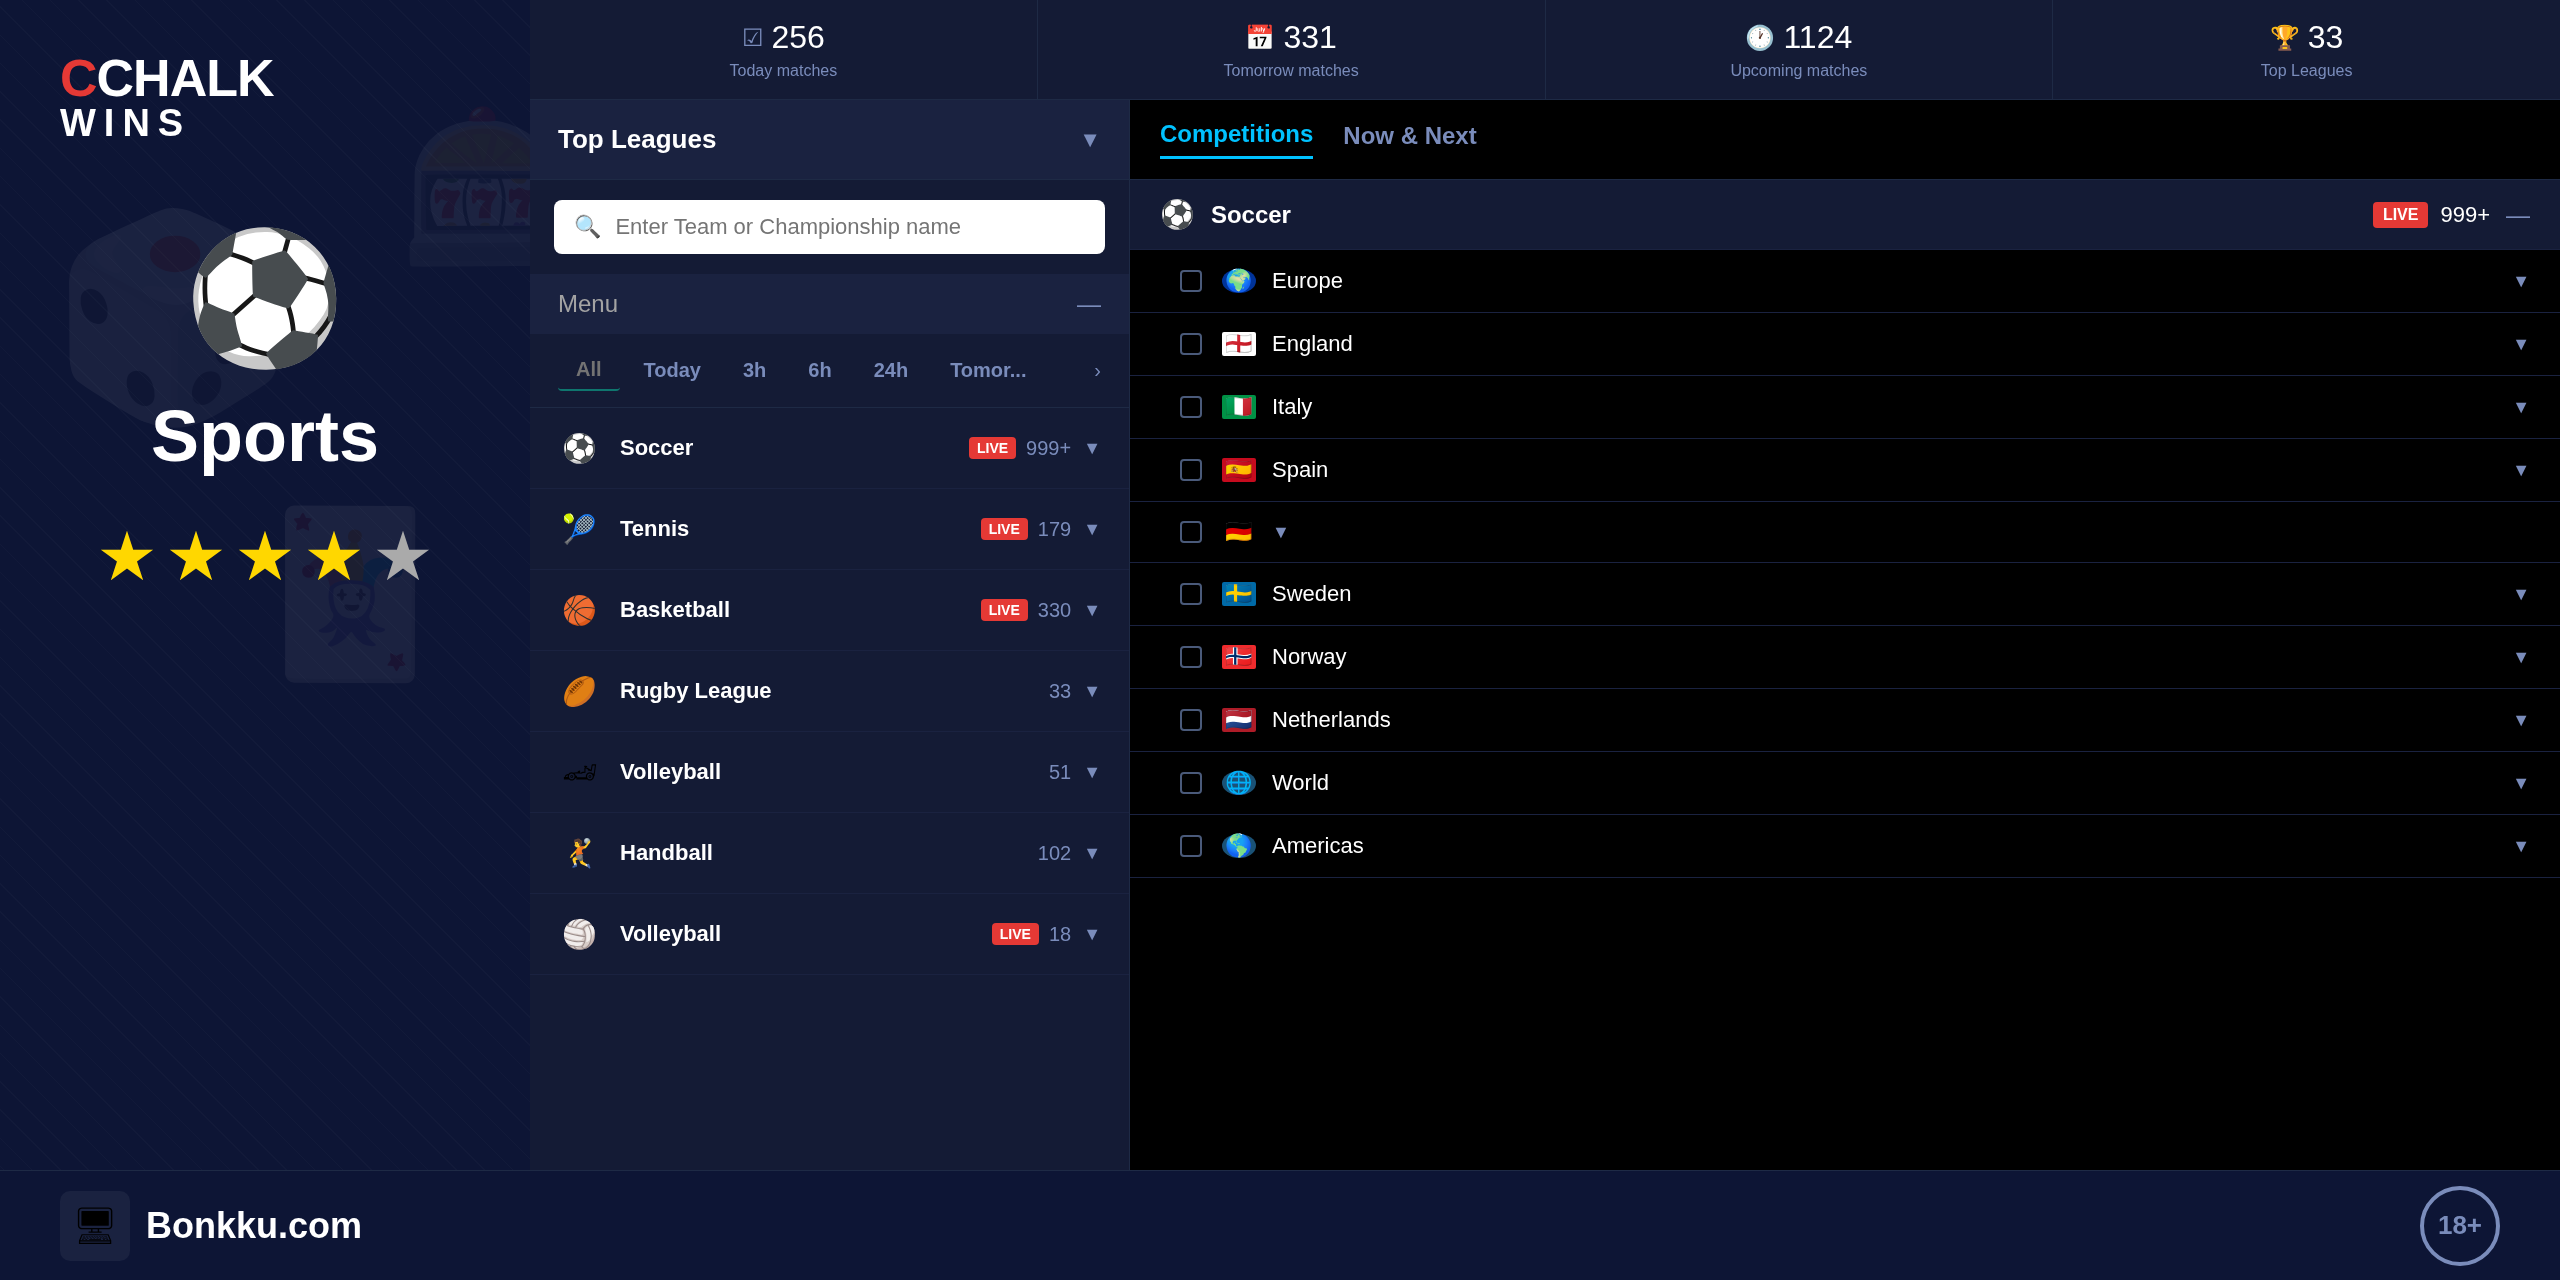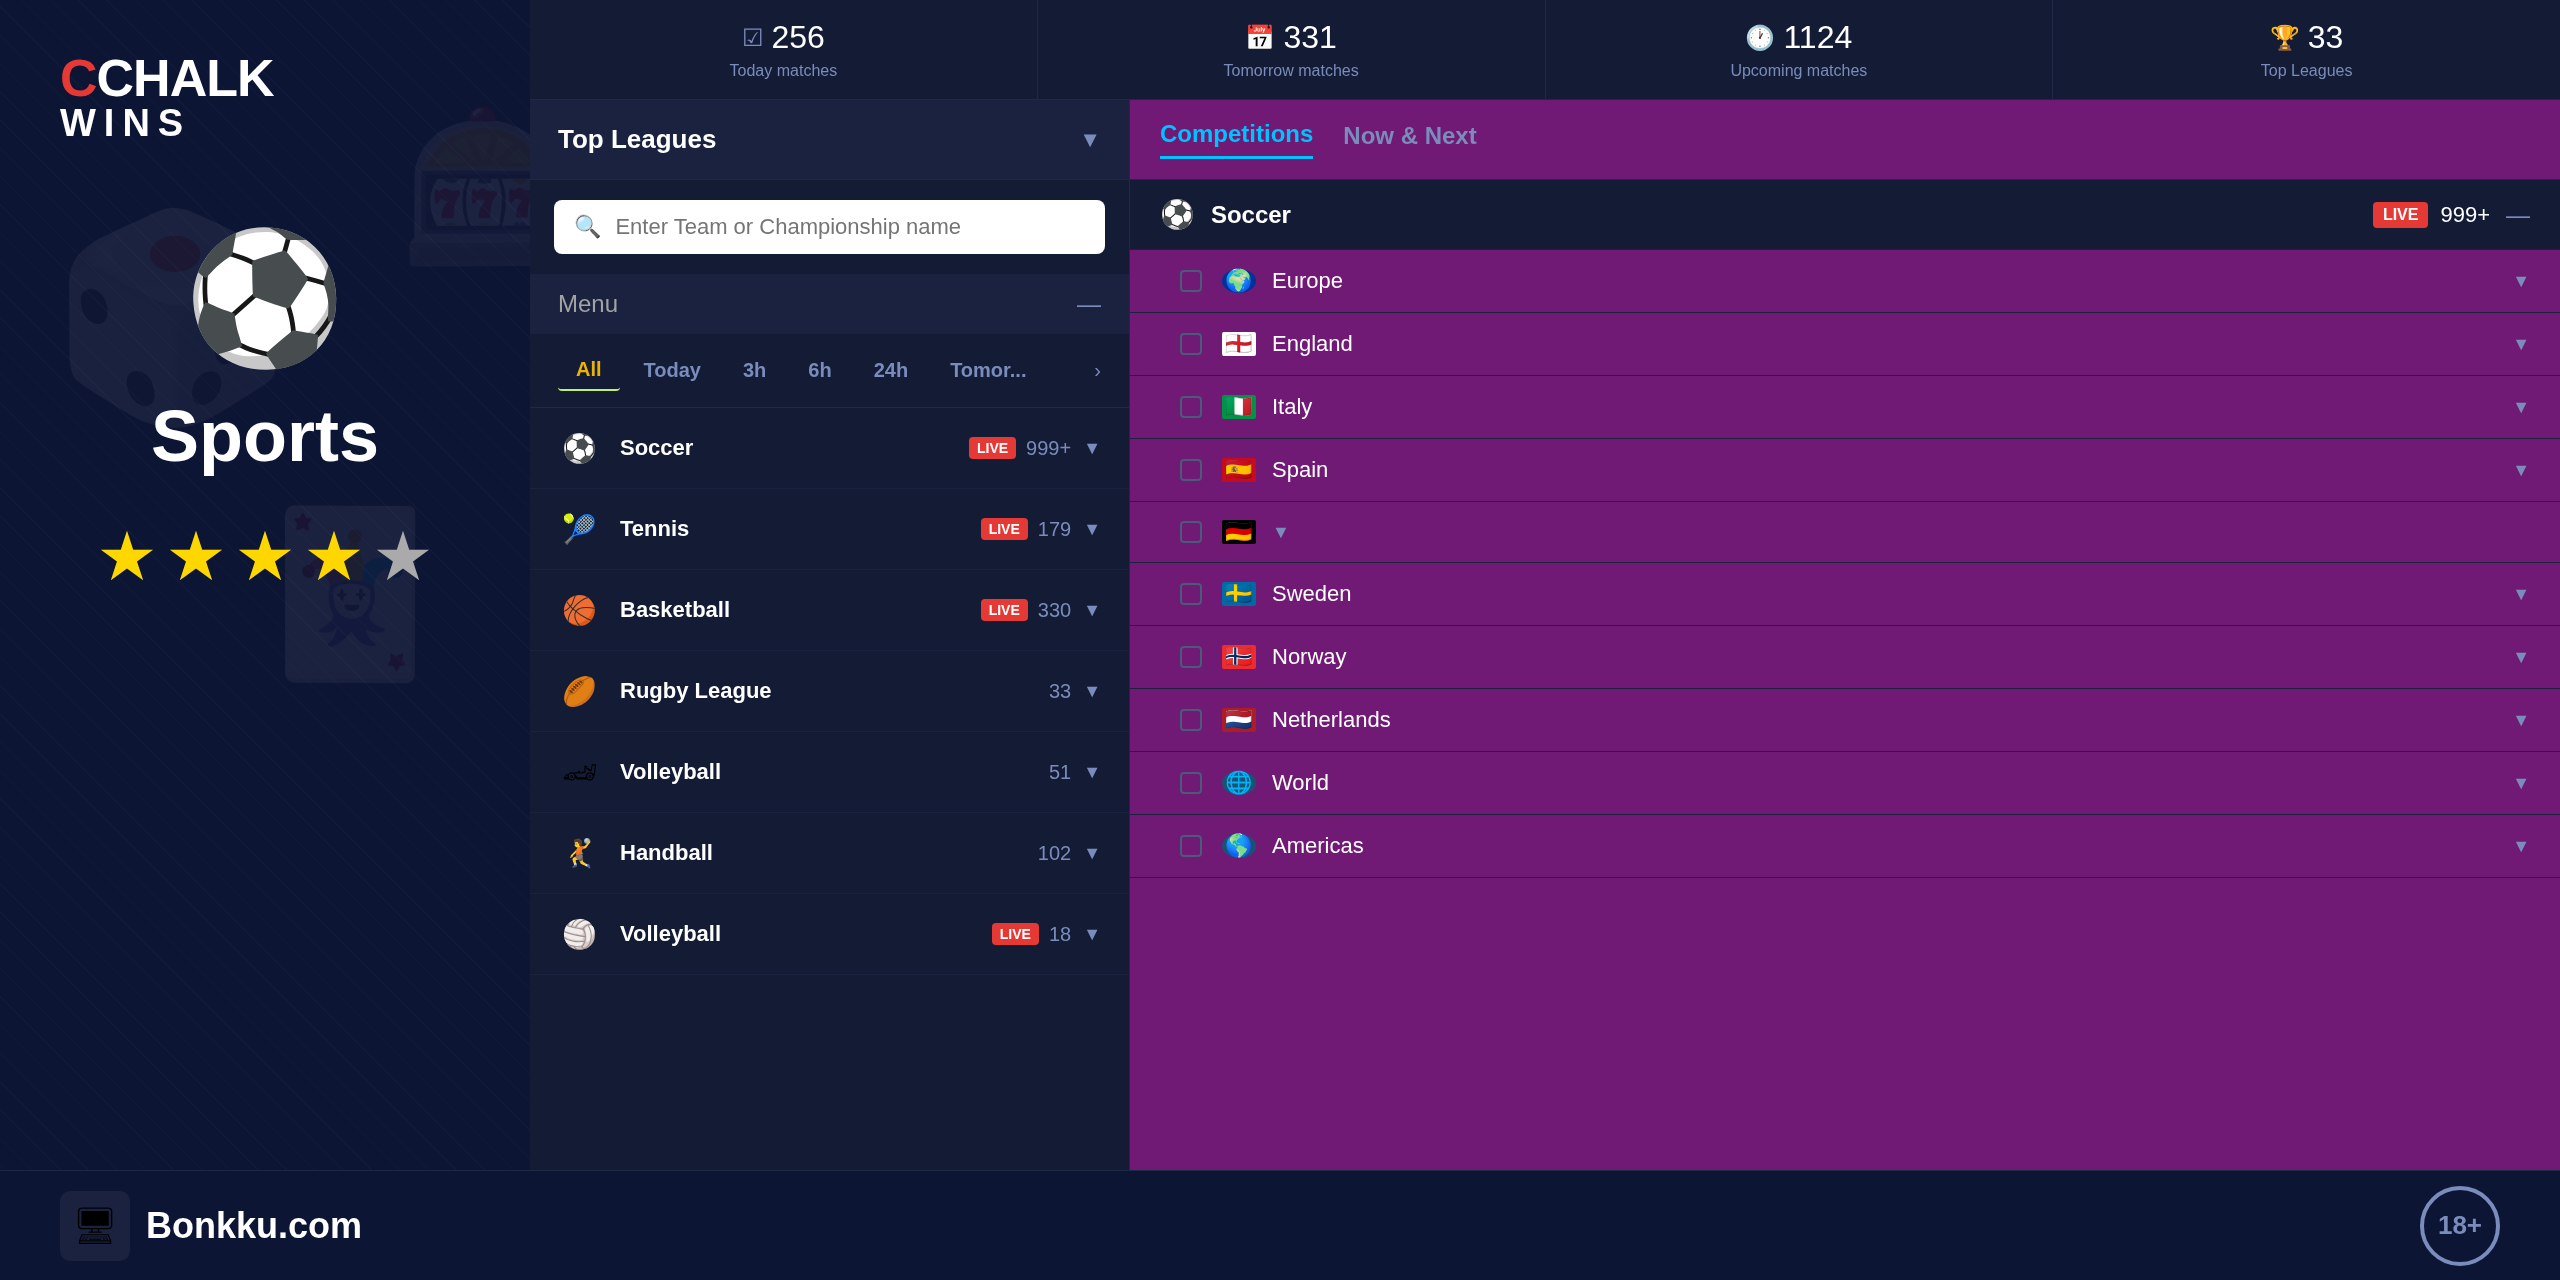--- a/index.html
+++ b/index.html
@@ -239,22 +239,22 @@
 
     .time-tab {
       padding: 8px 18px;
       border-radius: 4px;
       font-size: 20px;
       font-weight: 600;
       cursor: pointer;
       color: #7a8cbb;
     }
     .time-tab.active {
-      color: #eab308;
-      border-bottom: 2px solid #bef264;
+      color: #737373;
+      border-bottom: 2px solid #0f766e;
     }
 
     .time-arrow {
       margin-left: auto;
       color: #7a8cbb;
       font-size: 20px;
       cursor: pointer;
     }
 
     
@@ -298,21 +298,21 @@
       font-size: 20px;
       color: #7a8cbb;
       margin-right: 12px;
     }
 
     .sport-chevron { color: #7a8cbb; font-size: 18px; }
 
     
     .competitions-panel {
       flex: 1;
-      background: #701a75;
+      background: #000000;
       display: flex;
       flex-direction: column;
       overflow: hidden;
     }
 
     
     .comp-tabs {
       display: flex;
       align-items: center;
       padding: 20px 30px;

